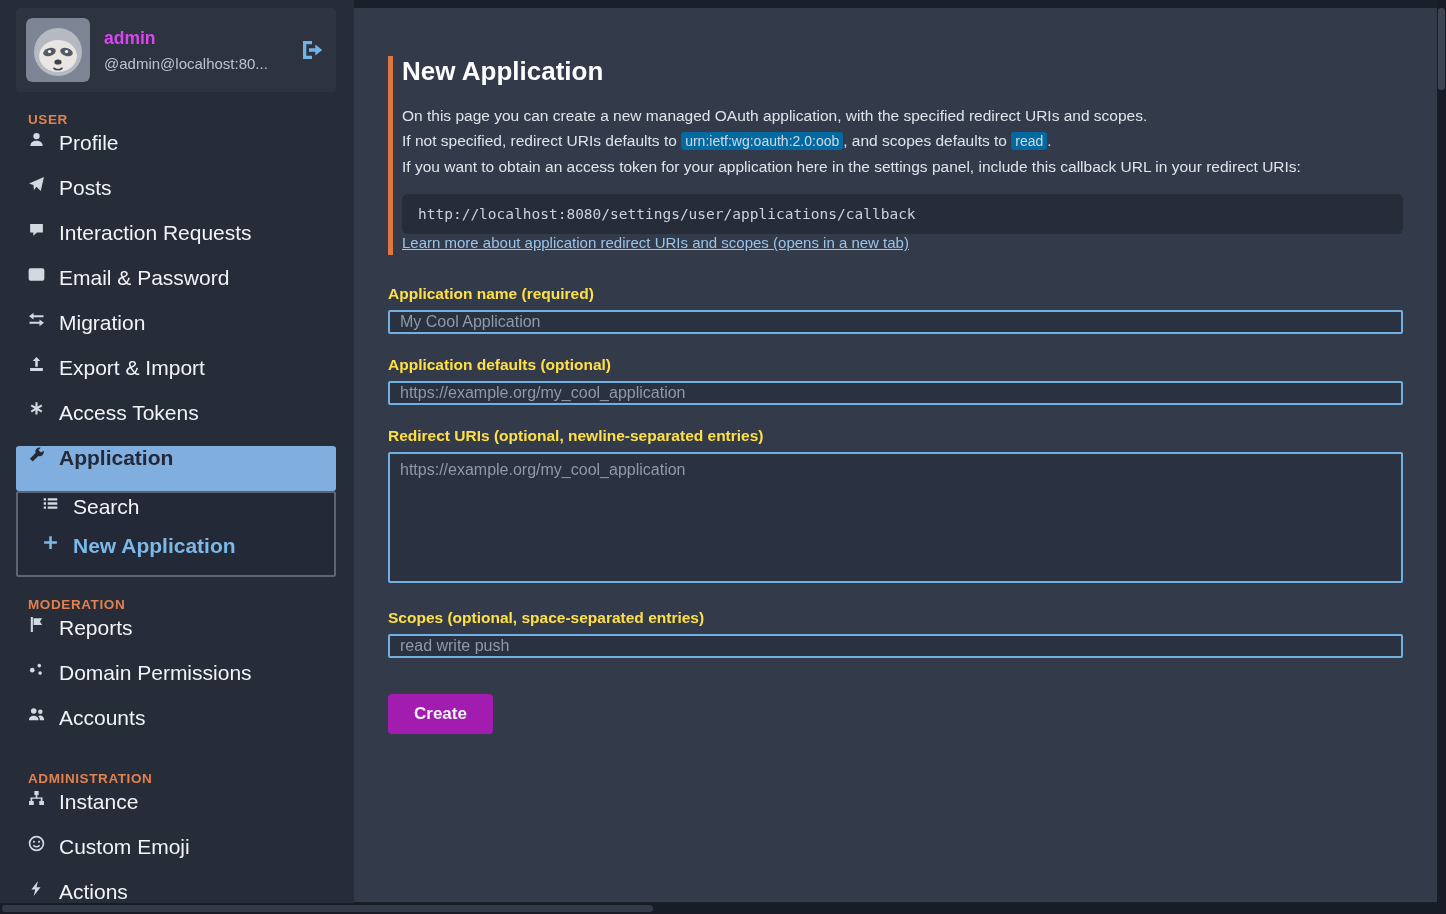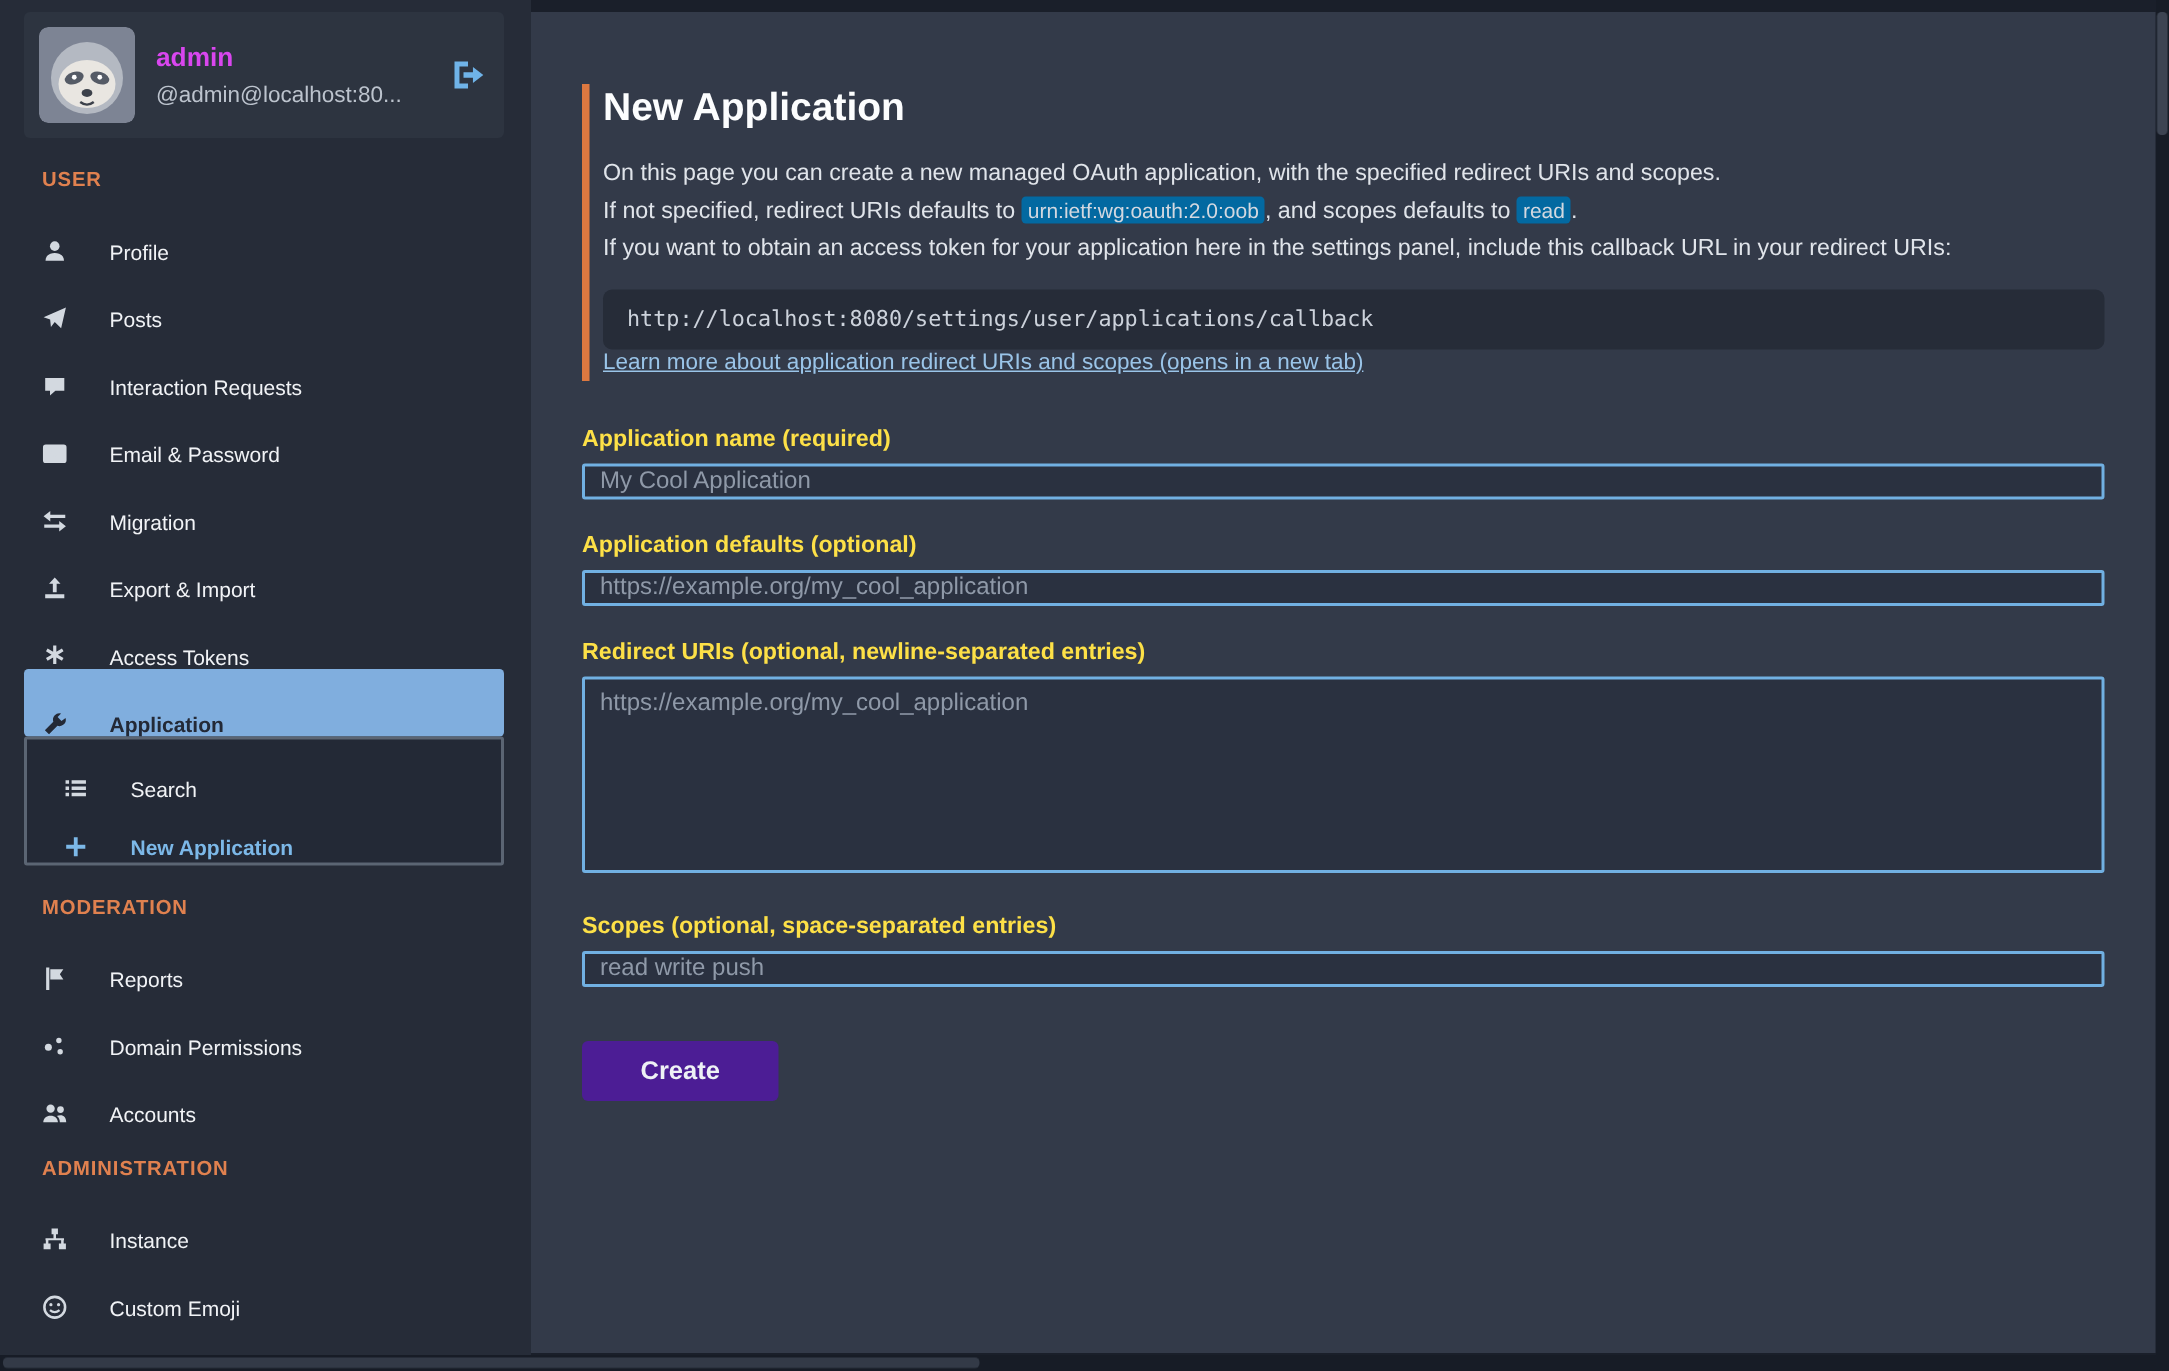--- a/index.html
+++ b/index.html
@@ -26,22 +26,22 @@
   .avatar { width:64px; height:64px; border-radius:6px; overflow:hidden; flex:0 0 64px; }
   .user-meta { flex:1; min-width:0; }
   .user-name { font-weight:bold; font-size:17.5px; color:#d946ef; margin-bottom:6px; }
   .user-handle { font-size:15px; color:#bcc3cd; white-space:nowrap; overflow:hidden; text-overflow:ellipsis; }
   .logout { width:24px; height:24px; color:#6fb3e8; cursor:pointer; flex:0 0 24px; }
   .nav-section {
     color:#e0814f; font-weight:bold; font-size:13.5px; letter-spacing:0.6px;
     padding:0 12px; margin:20px 0 4px;
   }
   .nav-item {
-    height:45px; display:flex; align-items:flex-end; gap:28px;
-    padding:0 12px; font-size:14px; color:#f1f3f6; cursor:pointer;
+    height:45px; display:flex; align-items:flex-start; gap:14px;
+    padding:0 12px; font-size:21px; color:#f1f3f6; cursor:pointer;
     border-radius:3px;
   }
   .nav-item .icon { color:#d3d9e0; }
   .nav-item.active { background:#80aede; color:#232936; font-weight:bold; }
   .nav-item.active .icon { color:#232936; }
   .icon { width:17px; height:17px; flex:0 0 17px; fill:currentColor; }
   .submenu {
     border:2px solid #5b6573; background:#232936; border-radius:2px;
     padding:2px 0; margin-bottom:4px;
   }
@@ -82,25 +82,25 @@
     width:100%; background:#2a3140;
     border:2px solid #71b0e2; border-radius:2px;
     color:#e8ebf0; font-size:16px; font-family:"Liberation Sans", sans-serif;
     padding:7px 10px; outline:none;
   }
   .field input { height:24px; }
   .field textarea { height:131px; resize:none; }
   .field input::placeholder, .field textarea::placeholder { color:#8f99a8; opacity:1; }
   .create-btn {
     margin-top:14px;
-    background:#4c1d95; color:#eef1f5;
+    background:#a21caf; color:#eef1f5;
     border:none; border-radius:4px;
     font-family:"Liberation Sans", sans-serif;
     font-size:17px; font-weight:bold;
-    padding:10px 39px; cursor:pointer;
+    padding:10px 26px; cursor:pointer;
   }
   
   .v-scrollbar {
     position:fixed; top:0; right:0; width:9px; height:100%;
     background:#171c26; z-index:10;
   }
   .v-thumb { position:absolute; top:8px; left:1px; width:7px; height:82px; background:#3d4452; border-radius:3px; }
   .h-scrollbar {
     position:fixed; bottom:0; left:0; width:100%; height:11px;
     background:#171c26; z-index:9;

